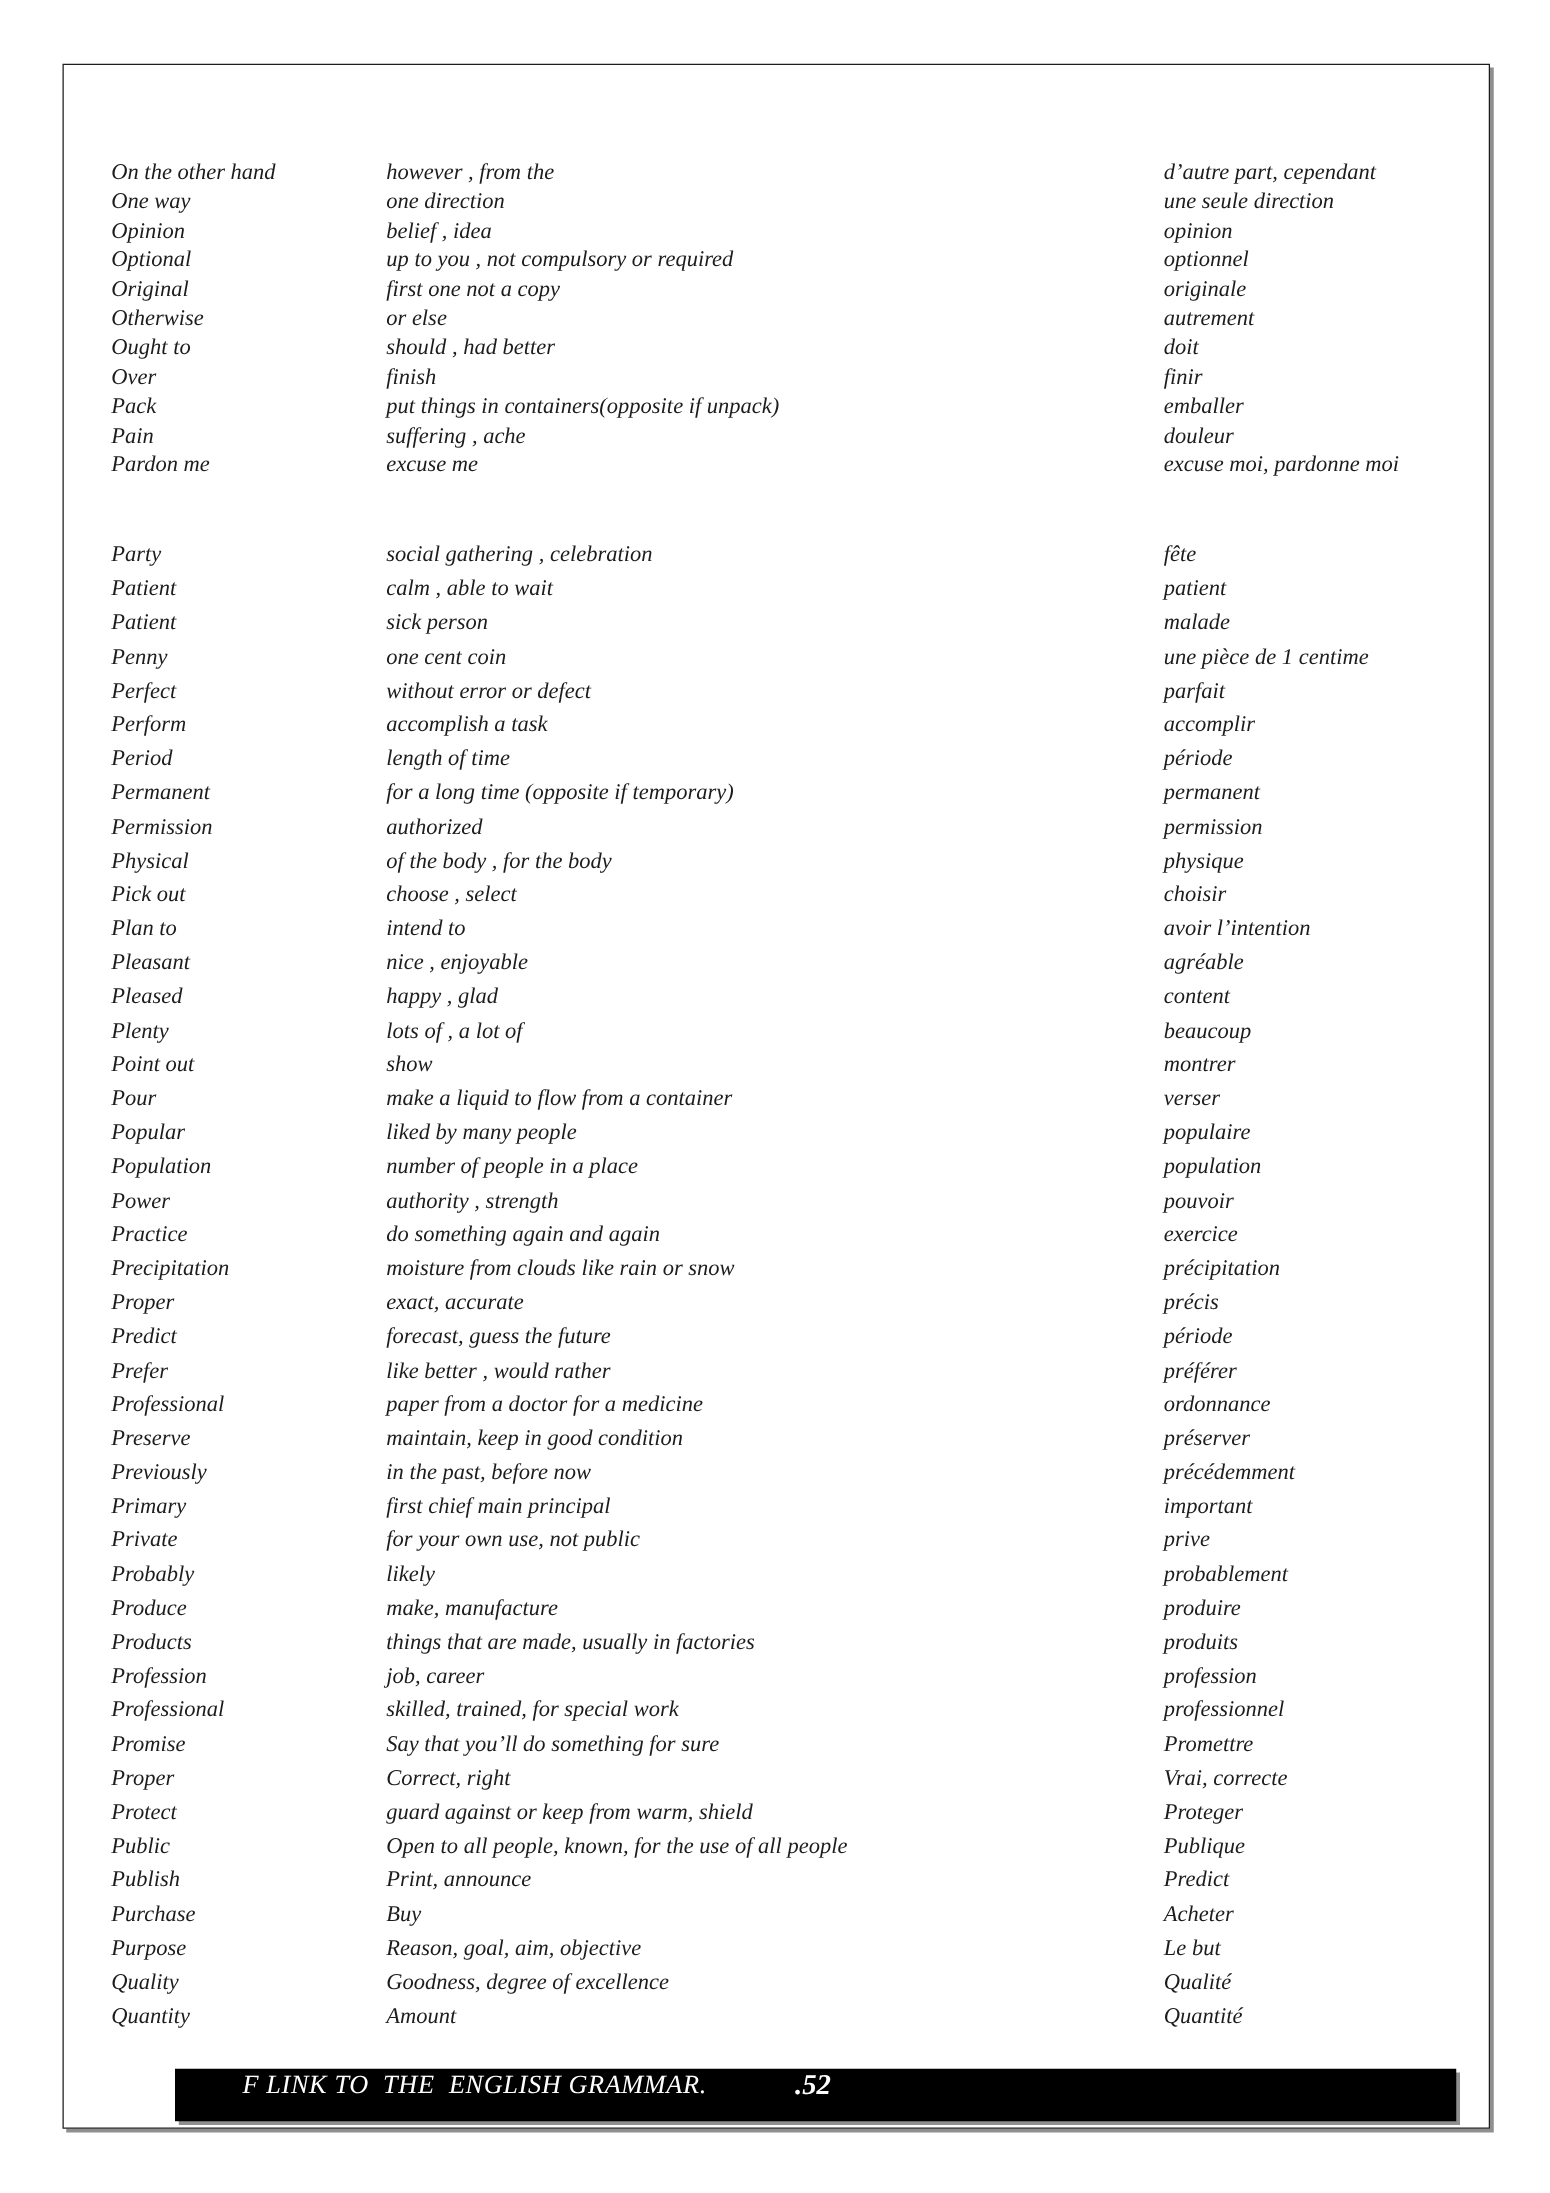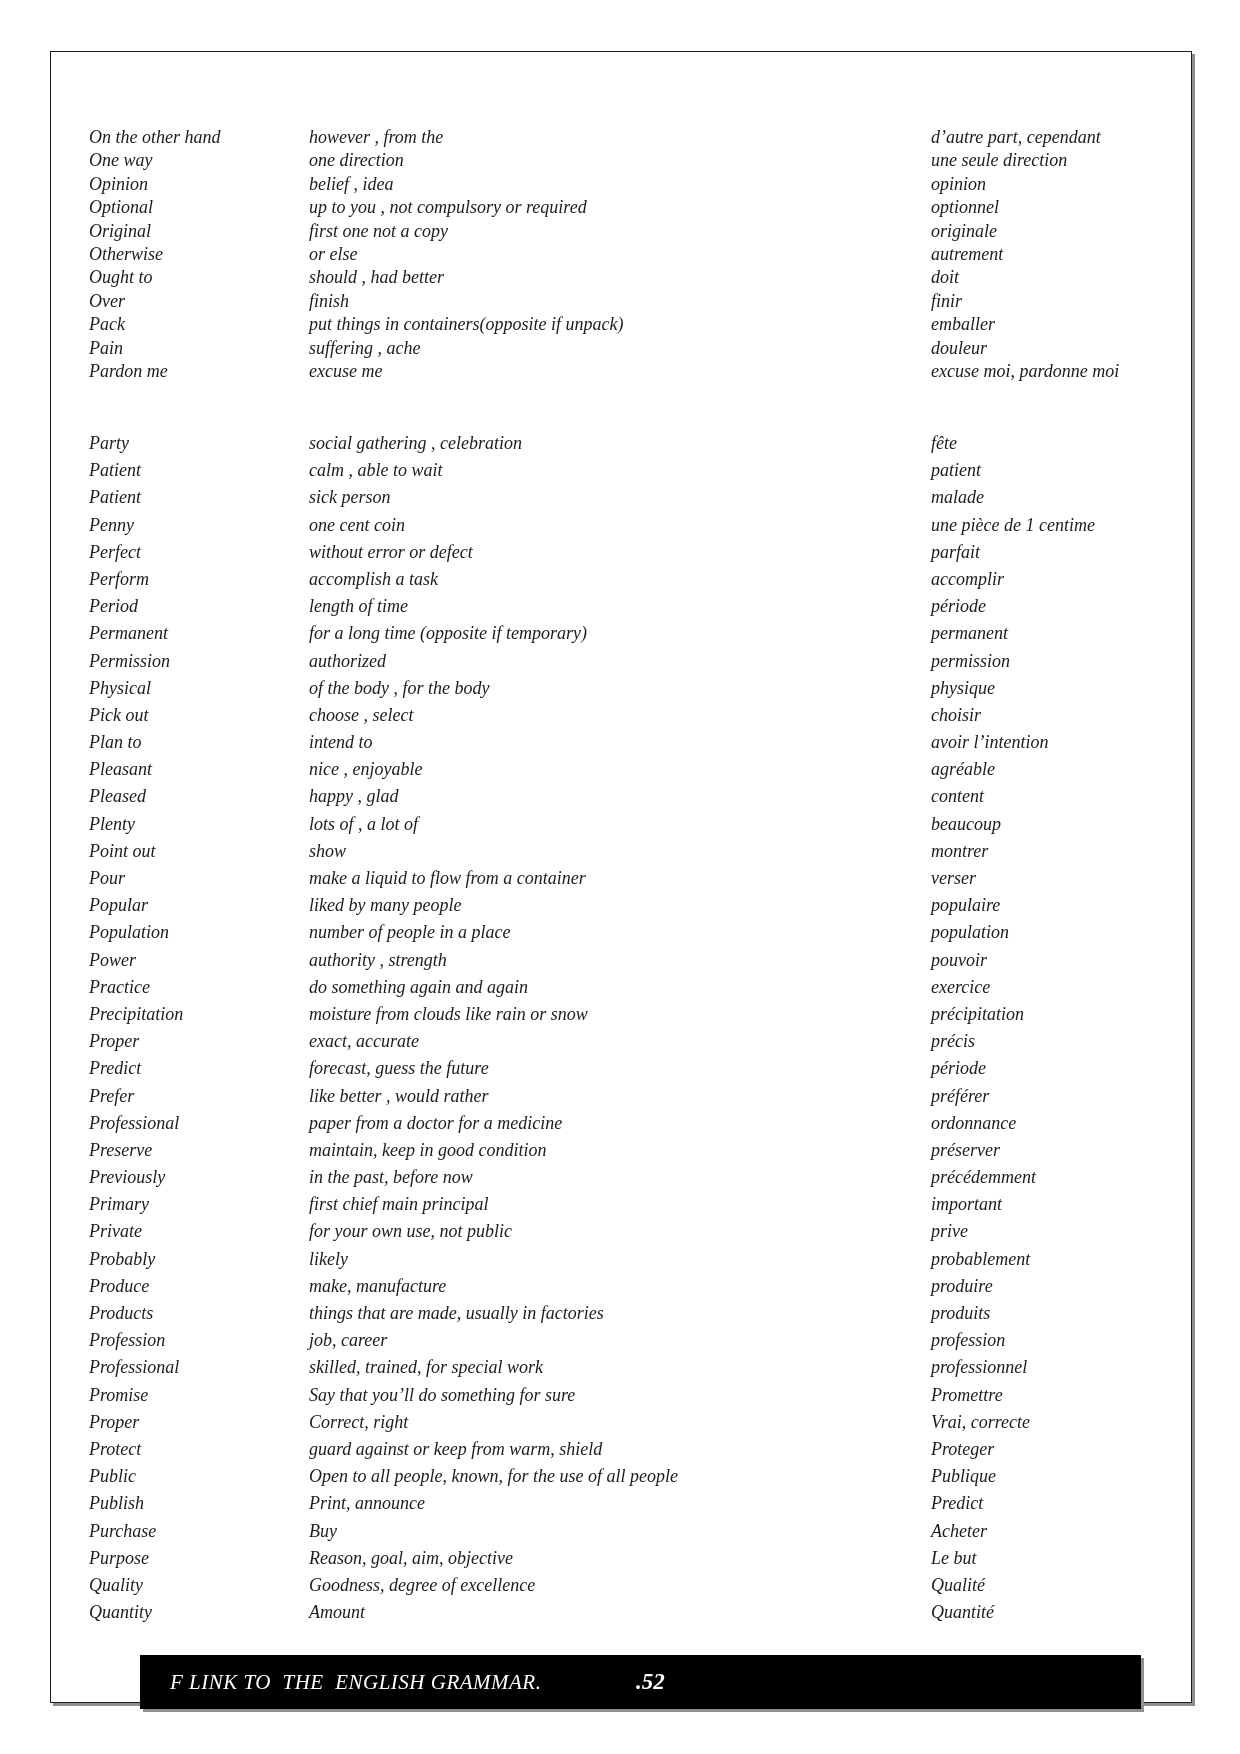--- a/index.html
+++ b/index.html
@@ -21,24 +21,24 @@
   .group-1 .row{height:23.4px;line-height:23.4px;}
   .group-2 .row{height:27.2px;line-height:27.2px;}
   .row span{
     font-style:italic;font-size:18px;white-space:nowrap;
     overflow:visible;
   }
   .c1{width:220px;flex:0 0 220px;}
   .c2{width:622px;flex:0 0 622px;}
   .c3{flex:1;}
   .footer-bar{
-    position:absolute;left:89px;top:1603px;width:1001px;height:54px;
+    position:absolute;left:89px;top:1603px;width:1001px;height:42px;
     background:var(--footer-bg,#000000);
     box-shadow:3px 3px 0 0 var(--shadow,#8f8f8f);
-    display:flex;align-items:center;
+    display:flex;align-items:flex-start;padding-left:24px;
   }
   .footer-title{
     color:var(--footer-text,#ffffff);
     font-style:italic;font-size:21px;margin-left:30px;
     white-space:pre;letter-spacing:0.5px;
   }
   .footer-page{
     position:absolute;left:496px;
     color:var(--footer-text,#ffffff);
     font-style:italic;font-weight:bold;font-size:23px;

